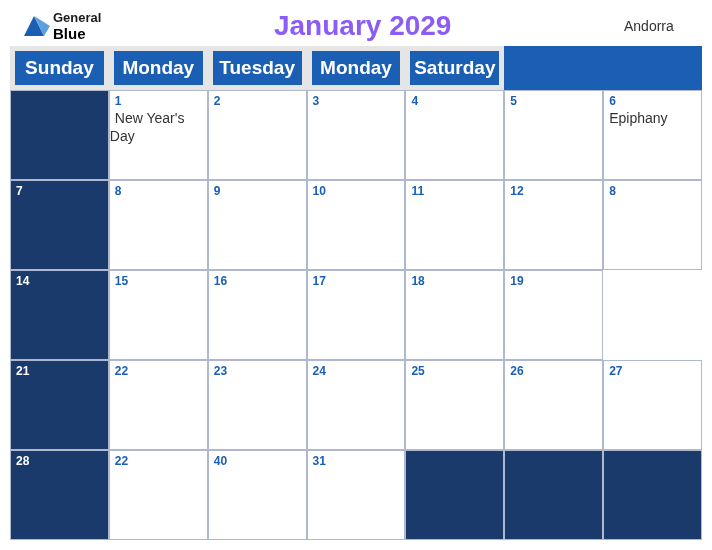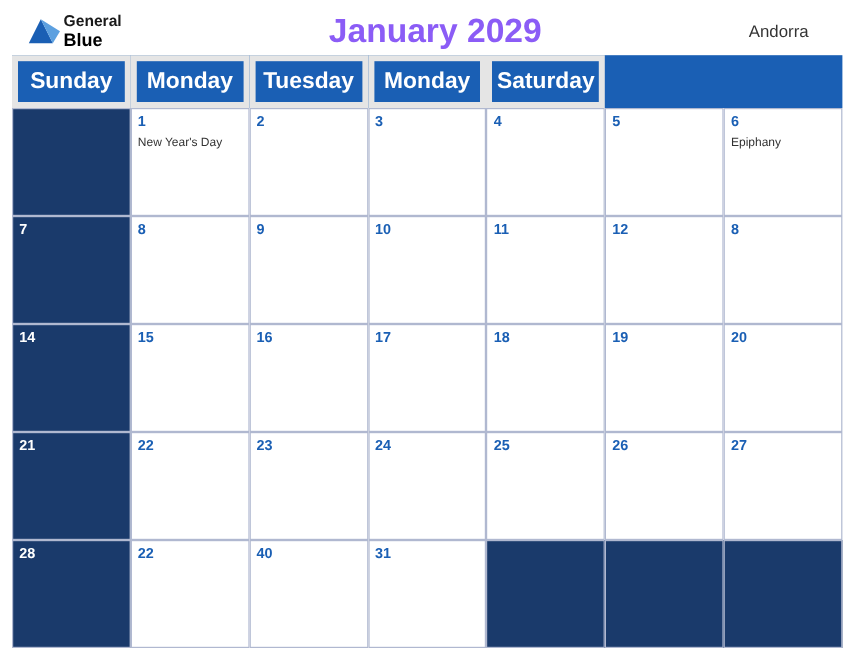--- a/index.html
+++ b/index.html
@@ -92,21 +92,21 @@
       font-size: 12px;
       font-weight: bold;
       color: #1a5fb4;
       padding: 3px 5px 1px 5px;
       display: block;
     }
     .cal-cell.dark .cal-date {
       color: #fff;
     }
     .cal-event {
-      font-size: 10px;
+      font-size: 14px;
       color: #333;
       padding: 0 5px;
       line-height: 1.3;
     }
   </style>
 </head>
 <body>
 
 <div class="page">
   <div class="header">
@@ -187,23 +187,20 @@
           </div>
           <div class="cal-cell">
             <span class="cal-date">17</span>
           </div>
           <div class="cal-cell">
             <span class="cal-date">18</span>
           </div>
           <div class="cal-cell">
             <span class="cal-date">19</span>
           </div>
-          <div class="cal-cell">
-            <span class="cal-date">20</span>
-          </div>
         </div>
         <div class="cal-week">
           <div class="cal-cell dark">
             <span class="cal-date">21</span>
           </div>
           <div class="cal-cell">
             <span class="cal-date">22</span>
           </div>
           <div class="cal-cell">
             <span class="cal-date">23</span>

